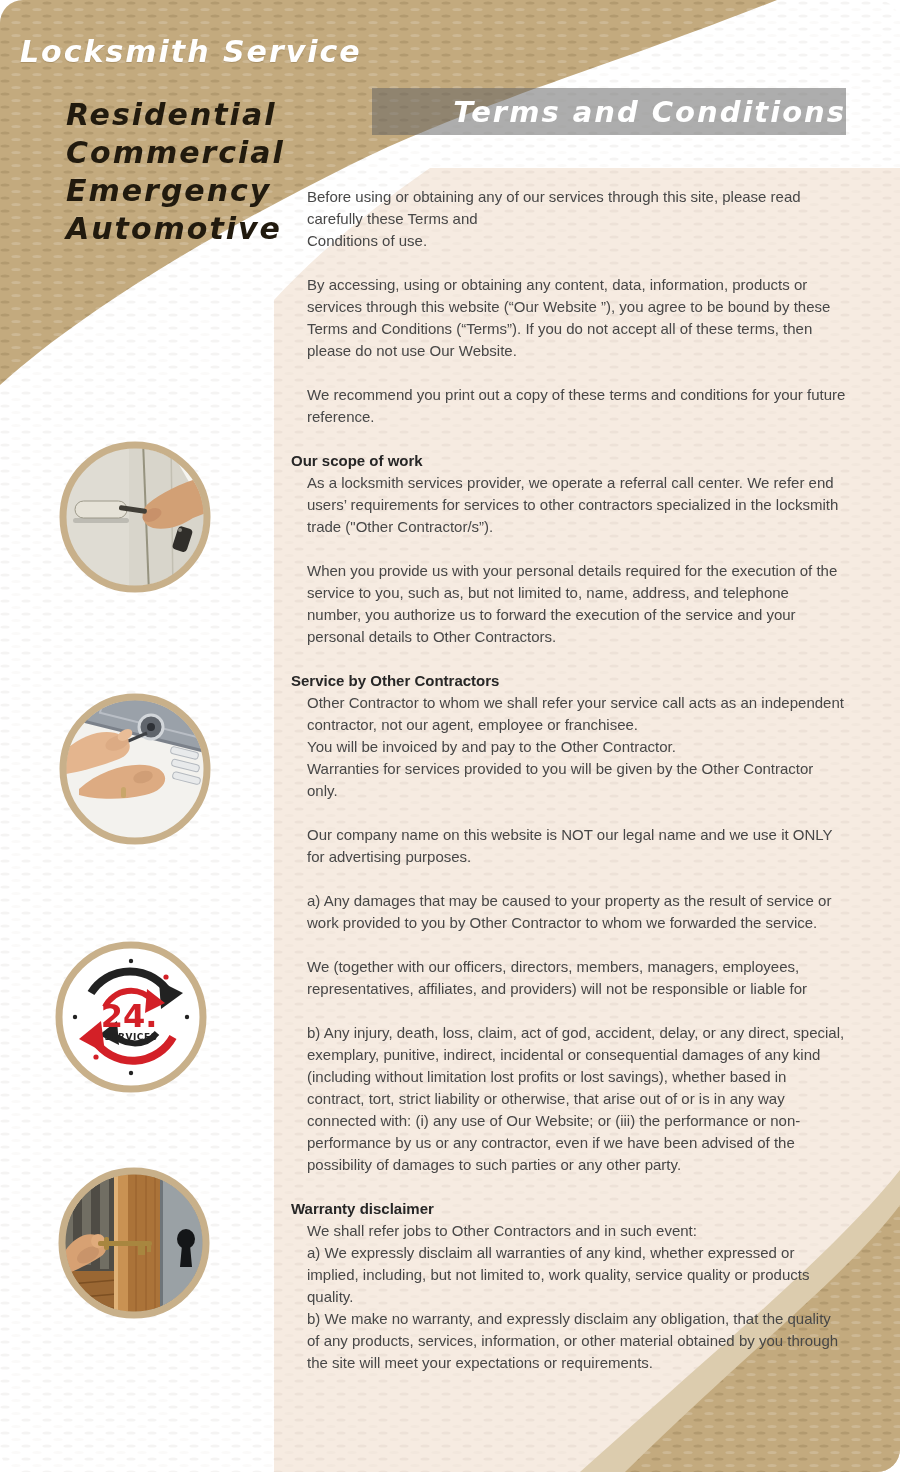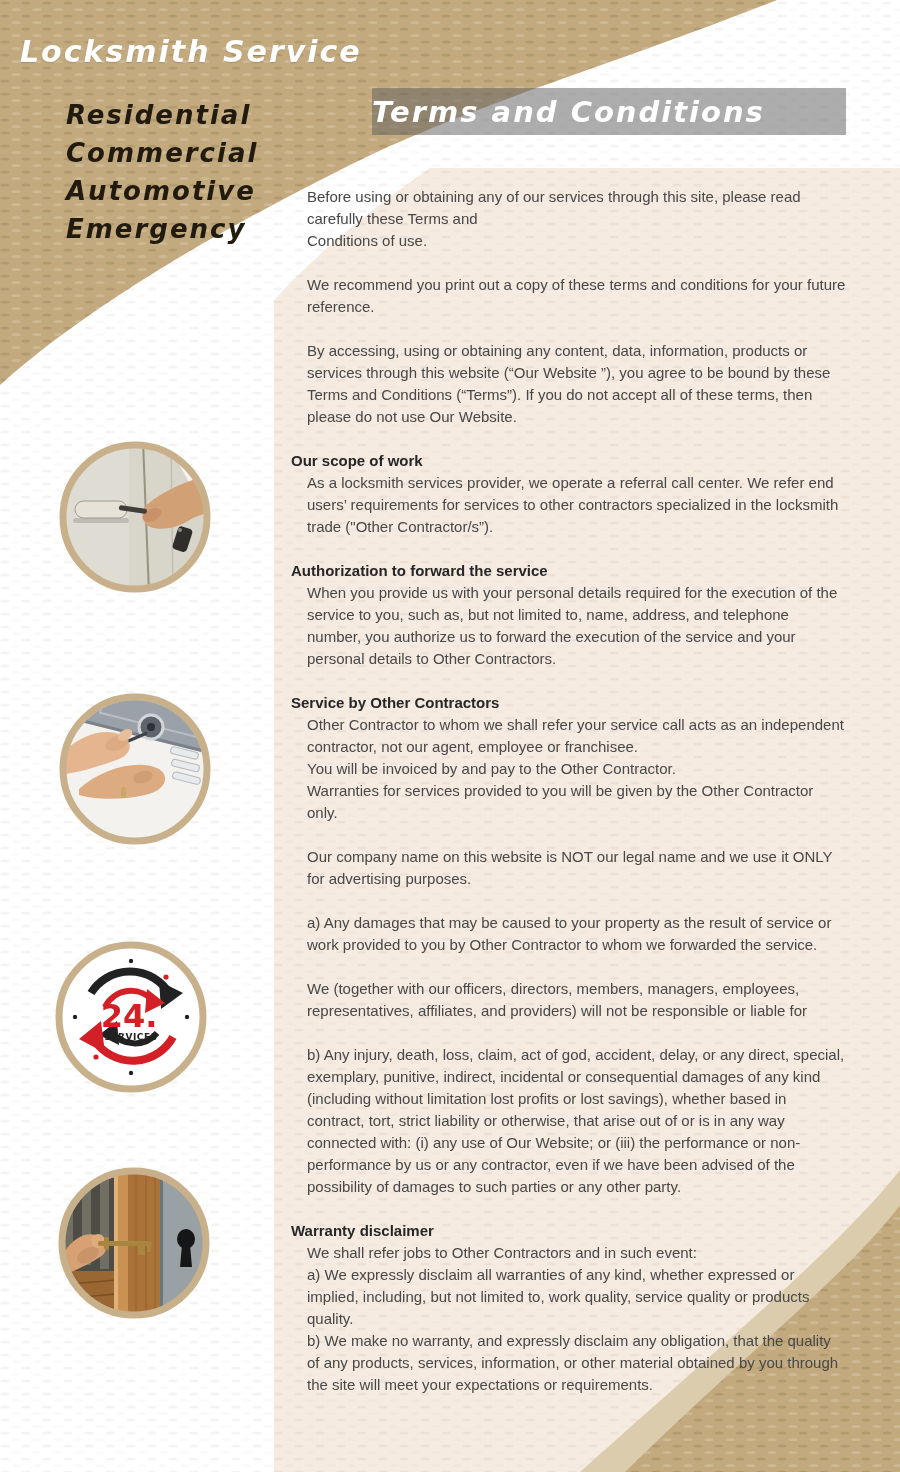--- a/index.html
+++ b/index.html
@@ -1,43 +1,44 @@
 <!DOCTYPE html>
 <html><head>
 <meta charset="utf-8">
 <style>
   html,body{margin:0;padding:0;}
   .page{
     position:relative;width:900px;height:1472px;overflow:hidden;
     background:#ffffff;
     font-family:"Liberation Sans", sans-serif;
+    border-radius:23px;
   }
   .bg-svg{position:absolute;left:0;top:0;z-index:0;}
   
   .brand{
     position:absolute;left:20px;top:34px;z-index:3;
     font-family:"DejaVu Sans", sans-serif;
     font-weight:bold;font-style:italic;
     font-size:30px;letter-spacing:2px;color:#ffffff;
     text-shadow:0 1px 1px rgba(120,95,55,.35);
   }
   
   .services{
     position:absolute;left:66px;top:96px;z-index:3;
     list-style:none;margin:0;padding:0;
     font-family:"DejaVu Sans", sans-serif;
     font-weight:bold;font-style:italic;
-    font-size:26px;letter-spacing:2px;color:#211a0e;
+    font-size:30px;letter-spacing:2px;color:#211a0e;
   }
   .services li{height:38px;line-height:38px;}
   
   .tc-bar{
     position:absolute;left:372px;top:88px;width:474px;height:47px;z-index:4;
     background:rgba(98,98,98,0.52);
-    display:flex;align-items:center;justify-content:flex-start;
+    display:flex;align-items:center;justify-content:flex-end;
   }
   .tc-bar .tc-title{
     font-family:"DejaVu Sans", sans-serif;
     font-weight:bold;font-style:italic;
     font-size:29px;letter-spacing:2px;color:#ffffff;
     white-space:nowrap;
   }
   
   .tc{
     position:absolute;left:291px;top:186px;width:572px;z-index:6;
@@ -91,22 +92,22 @@
       <path d="M900 1205 C850 1272 755 1345 625 1472 L900 1472 Z" fill="#c3aa7e"></path>
       <path d="M900 1205 C850 1272 755 1345 625 1472 L900 1472 Z" fill="url(#dashTan)"></path>
     </g>
   </svg>
 
   <div class="brand">Locksmith Service</div>
 
   <ul class="services">
     <li>Residential</li>
     <li>Commercial</li>
+    <li>Emergency</li>
     <li>Automotive</li>
-    <li>Emergency</li>
   </ul>
 
   <div class="tc-bar">
     <span class="tc-title">Terms and Conditions</span>
   </div>
 
   <figure class="circle-fig fig-1">
     <svg width="152" height="152" viewBox="0 0 152 152">
       <defs>
           <clipPath id="c1">
@@ -232,25 +233,24 @@
         <rect x="80" y="79" width="7" height="9" fill="#a8863f"></rect>
         <rect x="89" y="79" width="4" height="6" fill="#a8863f"></rect>
       </g>
       <circle cx="76" cy="76" r="72" fill="none" stroke="#c8b08a" stroke-width="7"></circle>
     </svg>
   </figure>
 
   <div class="tc">
     <p>Before using or obtaining any of our services through this site, please read carefully these Terms and
 Conditions of use.</p>
+    <p>By accessing, using or obtaining any content, data, information, products or services through this website (“Our Website ”), you agree to be bound by these Terms and Conditions (“Terms”). If you do not accept all of these terms, then please do not use Our Website.</p>
     <p>We recommend you print out a copy of these terms and conditions for your future reference.</p>
-    <p>By accessing, using or obtaining any content, data, information, products or services through this website (“Our Website ”), you agree to be bound by these Terms and Conditions (“Terms”). If you do not accept all of these terms, then please do not use Our Website.</p>
     <h3>Our scope of work</h3>
     <p>As a locksmith services provider, we operate a referral call center. We refer end users’ requirements for services to other contractors specialized in the locksmith trade ("Other Contractor/s”).</p>
-    <h3>Authorization to forward the service</h3>
     <p>When you provide us with your personal details required for the execution of the service to you, such as, but not limited to, name, address, and telephone number, you authorize us to forward the execution of the service and your personal details to Other Contractors.</p>
     <h3>Service by Other Contractors</h3>
     <p>Other Contractor to whom we shall refer your service call acts as an independent contractor, not our agent, employee or franchisee.
 You will be invoiced by and pay to the Other Contractor.
 Warranties for services provided to you will be given by the Other Contractor only.</p>
     <p>Our company name on this website is NOT our legal name and we use it ONLY for advertising purposes.</p>
     <p>a) Any damages that may be caused to your property as the result of service or work provided to you by Other Contractor to whom we forwarded the service.</p>
     <p>We (together with our officers, directors, members, managers, employees, representatives, affiliates, and providers) will not be responsible or liable for</p>
     <p>b) Any injury, death, loss, claim, act of god, accident, delay, or any direct, special, exemplary, punitive, indirect, incidental or consequential damages of any kind (including without limitation lost profits or lost savings), whether based in contract, tort, strict liability or otherwise, that arise out of or is in any way connected with: (i) any use of Our Website; or (iii) the performance or non-performance by us or any contractor, even if we have been advised of the possibility of damages to such parties or any other party.</p>
     <h3>Warranty disclaimer</h3>

